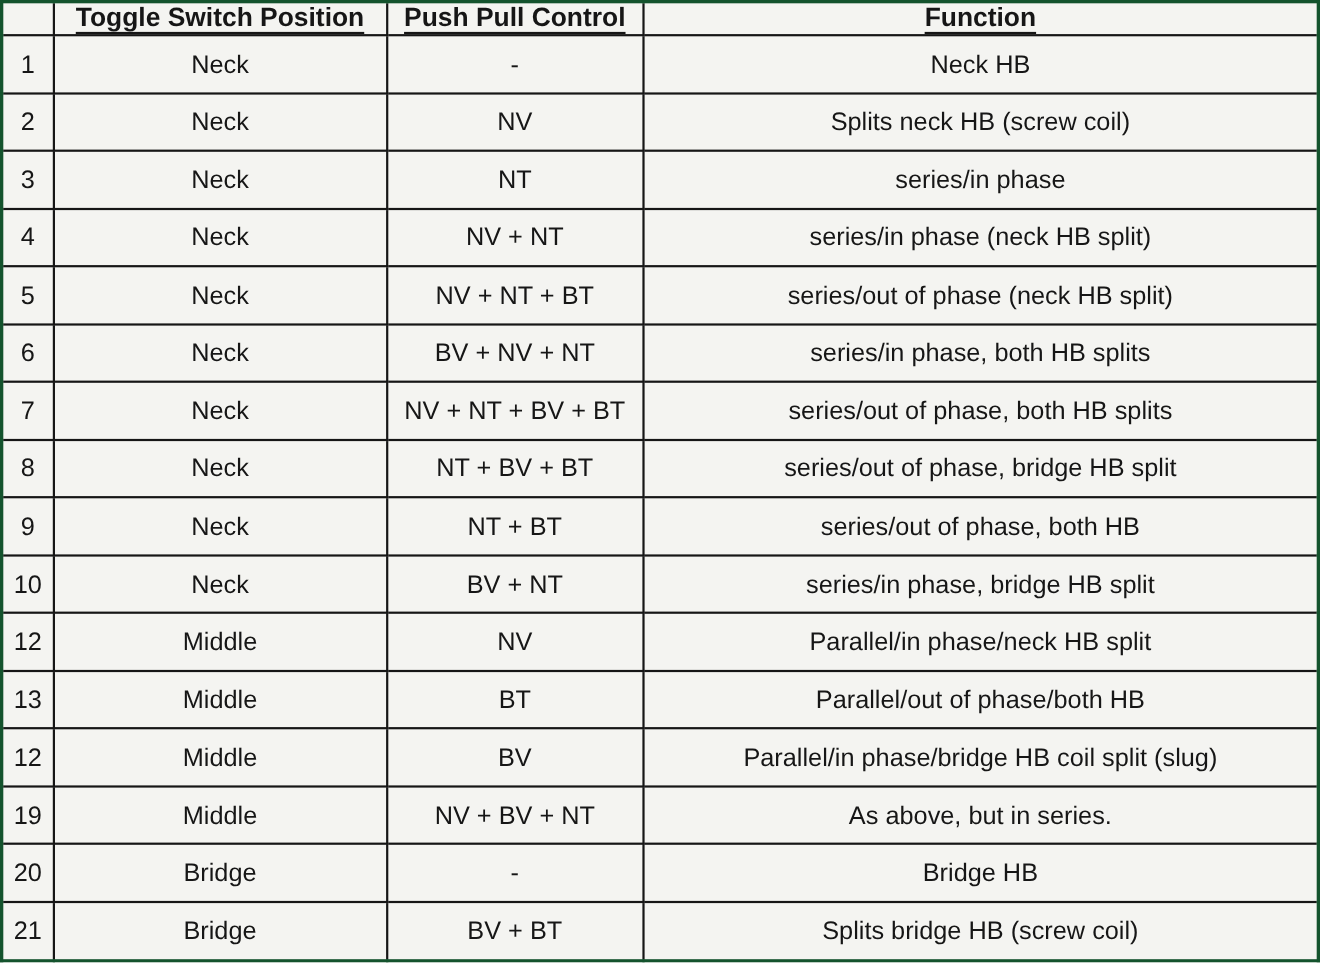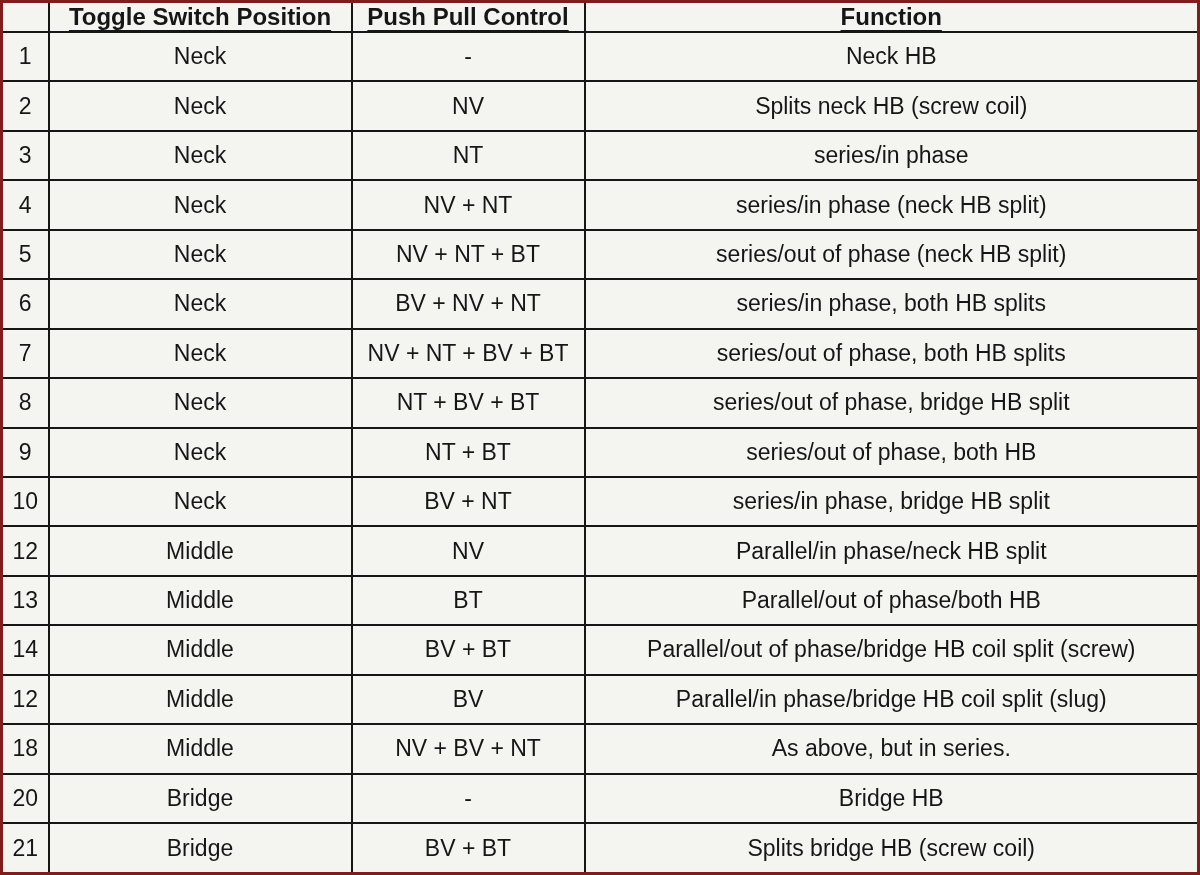--- a/index.html
+++ b/index.html
@@ -25,21 +25,21 @@
   table.wiring-table th,
   table.wiring-table td {
     border: 2px solid #161616;
     text-align: center;
     vertical-align: middle;
     padding: 0 4px;
     overflow: hidden;
     white-space: nowrap;
   }
   table.wiring-table {
-    border: 3px solid #7f1d1d;
+    border: 3px solid #14532d;
   }
   table.wiring-table th {
     font-size: 24px;
     font-weight: bold;
     text-decoration: underline;
     text-decoration-thickness: 2.5px;
     text-underline-offset: 5px;
   }
   table.wiring-table td {
     font-size: 23px;
@@ -147,38 +147,32 @@
     <td>Parallel/in phase/neck HB split</td>
   </tr>
 
   <tr>
     <td class="num-cell">13</td>
     <td>Middle</td>
     <td>BT</td>
     <td>Parallel/out of phase/both HB</td>
   </tr>
 
-  <tr>
-    <td class="num-cell">14</td>
-    <td>Middle</td>
-    <td>BV + BT</td>
-    <td>Parallel/out of phase/bridge HB coil split (screw)</td>
-  </tr>
 
 
   <tr>
     <td class="num-cell">12</td>
     <td>Middle</td>
     <td>BV</td>
     <td>Parallel/in phase/bridge HB coil split (slug)</td>
   </tr>
 
 
   <tr>
-    <td class="num-cell">18</td>
+    <td class="num-cell">19</td>
     <td>Middle</td>
     <td>NV + BV + NT</td>
     <td>As above, but in series.</td>
   </tr>
 
   <tr>
     <td class="num-cell">20</td>
     <td>Bridge</td>
     <td>-</td>
     <td>Bridge HB</td>

